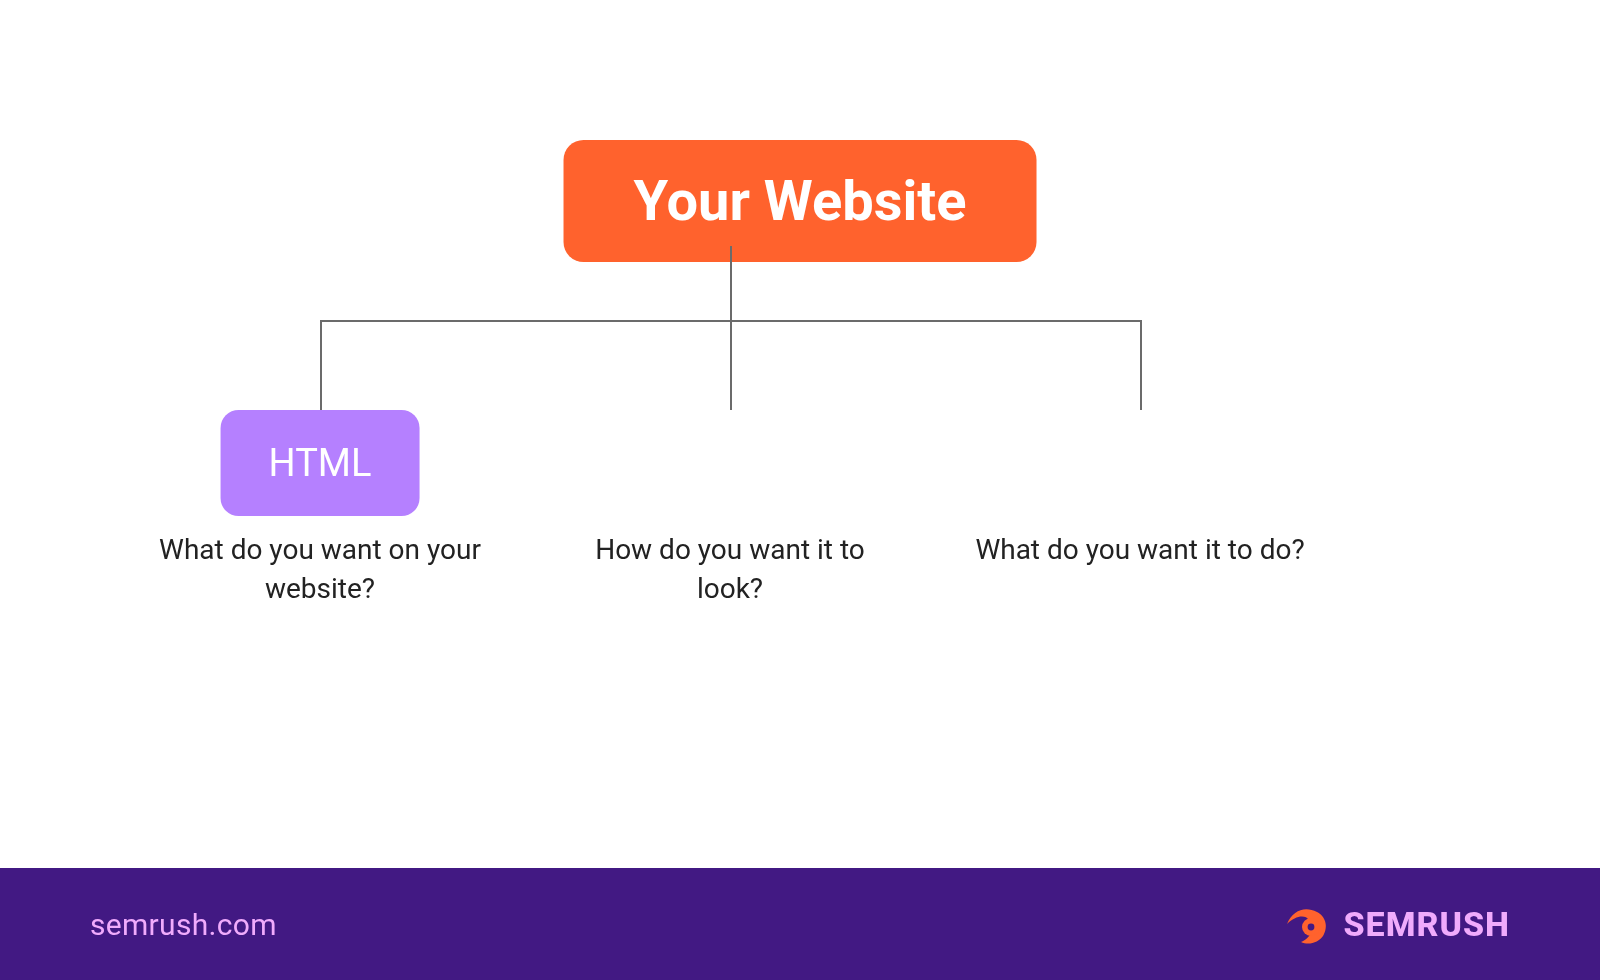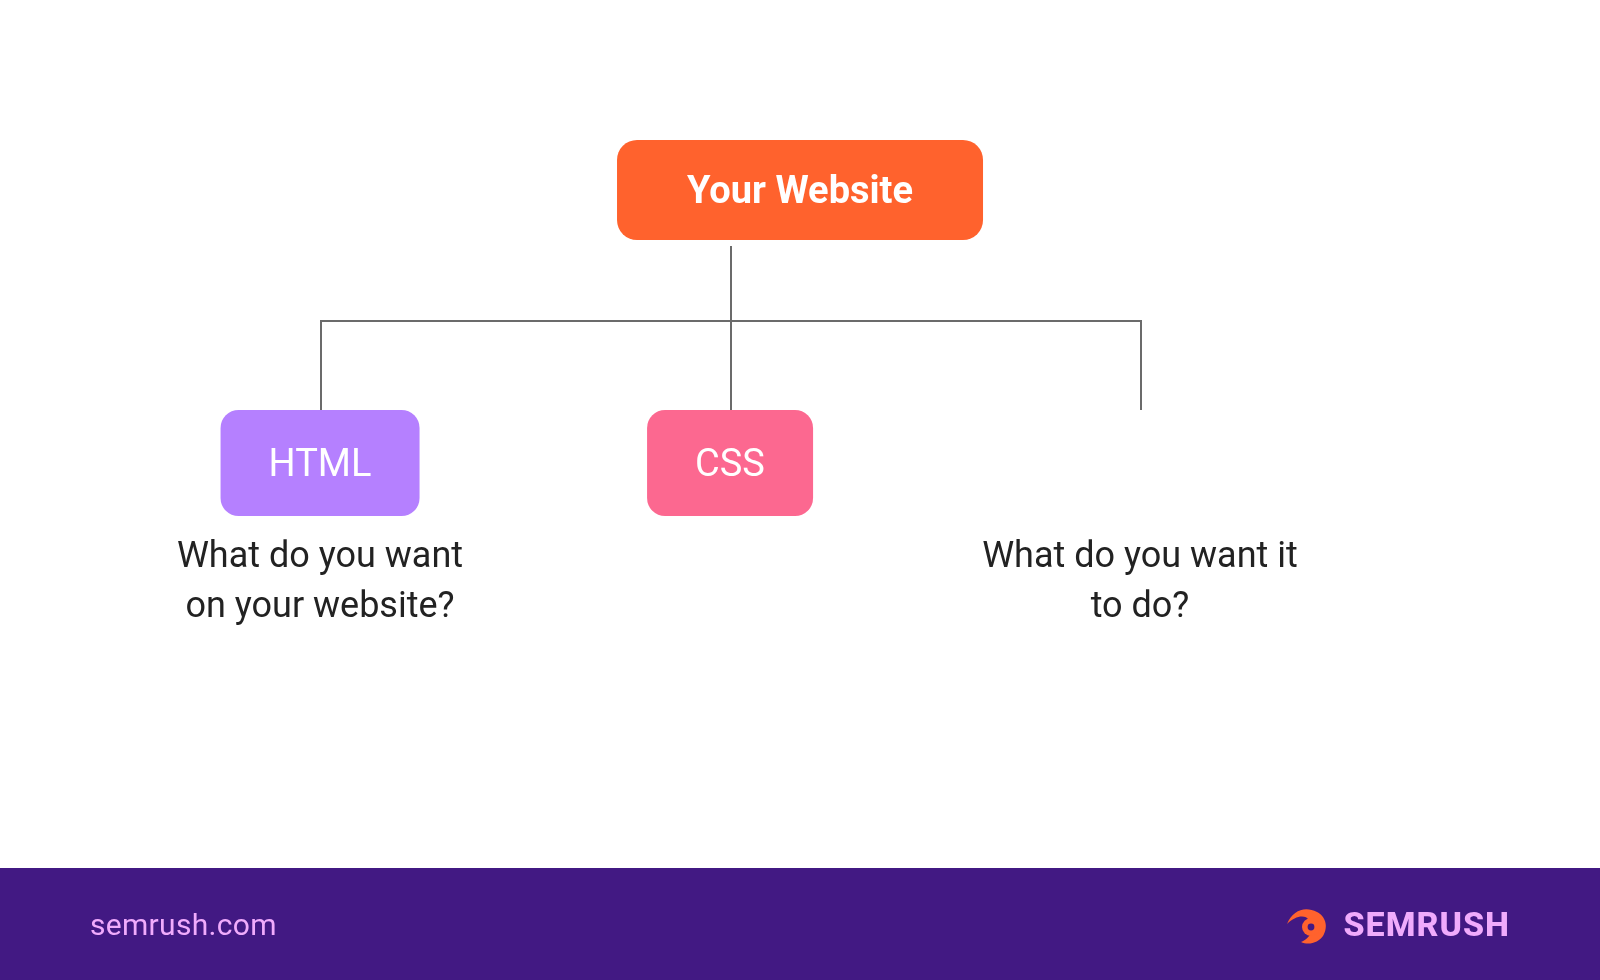--- a/index.html
+++ b/index.html
@@ -5,21 +5,21 @@
     * { margin: 0; padding: 0; box-sizing: border-box; }
     html, body { width: 1600px; height: 980px; font-family: -apple-system, BlinkMacSystemFont, "Segoe UI", Roboto, Helvetica, Arial, sans-serif; background: #fff; }
     .canvas { position: relative; width: 1600px; height: 980px; }
 
     
     .root-node {
       position: absolute;
       left: 50%; top: 140px; transform: translateX(-50%);
       background: #FF622D;
       color: #fff;
-      font-size: 38px;
+      font-size: 56px;
       font-weight: 700;
       padding: 28px 70px;
       border-radius: 20px;
       white-space: nowrap;
     }
 
     
     .connector { position: absolute; background: #6b6b6b; }
     .vline-top { left: 730px; top: 246px; width: 2px; height: 74px; }         
     .hline     { left: 320px; top: 320px; width: 820px; height: 2px; }        
@@ -42,21 +42,21 @@
     .tile-html { left: 320px; transform: translateX(-50%); background: #B580FF; }
     .tile-css  { left: 730px; transform: translateX(-50%); background: #FC6890; }
     .tile-js   { left: 1140px; transform: translateX(-50%); background: #FFB26E; }
 
     
     .caption {
       position: absolute;
       top: 530px;
       width: 330px;
       text-align: center;
-      font-size: 36px;
+      font-size: 28px;
       line-height: 1.4;
       color: #222;
       font-weight: 400;
     }
     .cap-a { left: 320px; transform: translateX(-50%); }
     .cap-b { left: 730px; transform: translateX(-50%); }
     .cap-c { left: 1140px; transform: translateX(-50%); }
 
     
     .footer {
@@ -82,23 +82,23 @@
 
   <div class="root-node">Your Website</div>
 
   <div class="connector vline-top"></div>
   <div class="connector hline"></div>
   <div class="connector vline-a"></div>
   <div class="connector vline-b"></div>
   <div class="connector vline-c"></div>
 
   <div class="child-node tile-html">HTML</div>
-  <div class="child-node tile-css">CSS</div>
 
   <div class="caption cap-a">What do you want on your website?</div>
+  <div class="caption cap-b">How do you want it to look?</div>
   <div class="caption cap-c">What do you want it to do?</div>
 
   <div class="footer">
     <div class="footer-url">semrush.com</div>
     <div class="footer-logo">
       <svg class="fireball" viewBox="0 0 48 48">
         <path d="M6 24 C12 10, 24 6, 36 12 C44 16, 48 26, 42 36 C38 42, 28 46, 20 42 C30 38, 34 28, 28 20 C24 14, 14 16, 6 24 Z" fill="#FF622D"></path>
         <circle cx="30" cy="27" r="9" fill="#FF622D"></circle>
         <circle cx="30" cy="27" r="3.4" fill="#421983"></circle>
       </svg>

